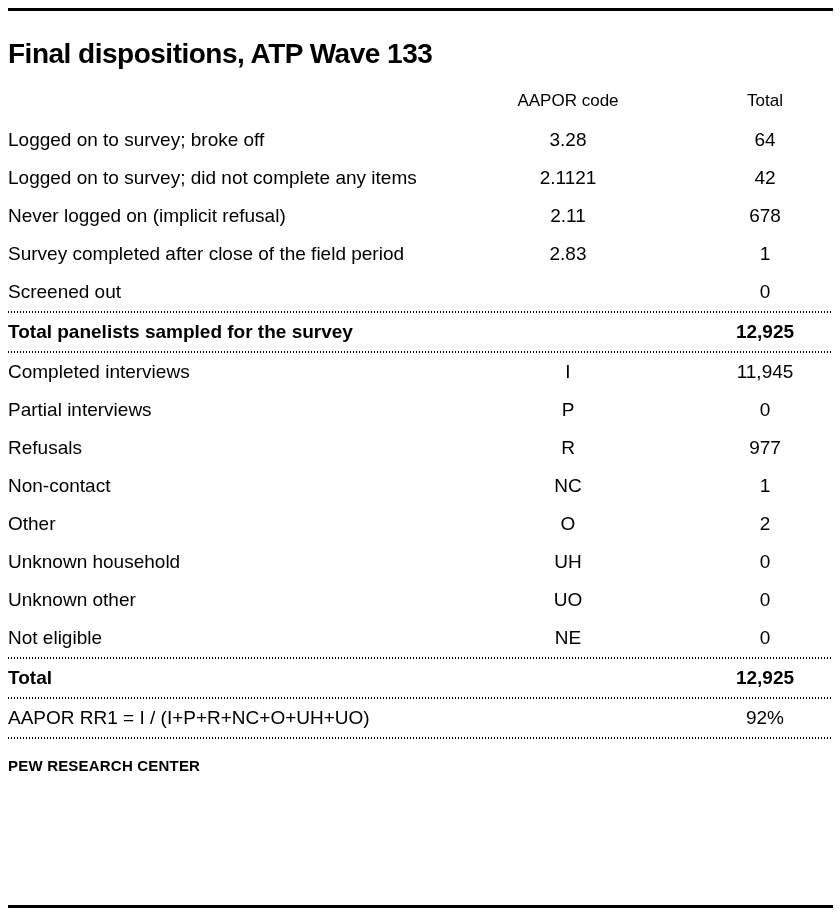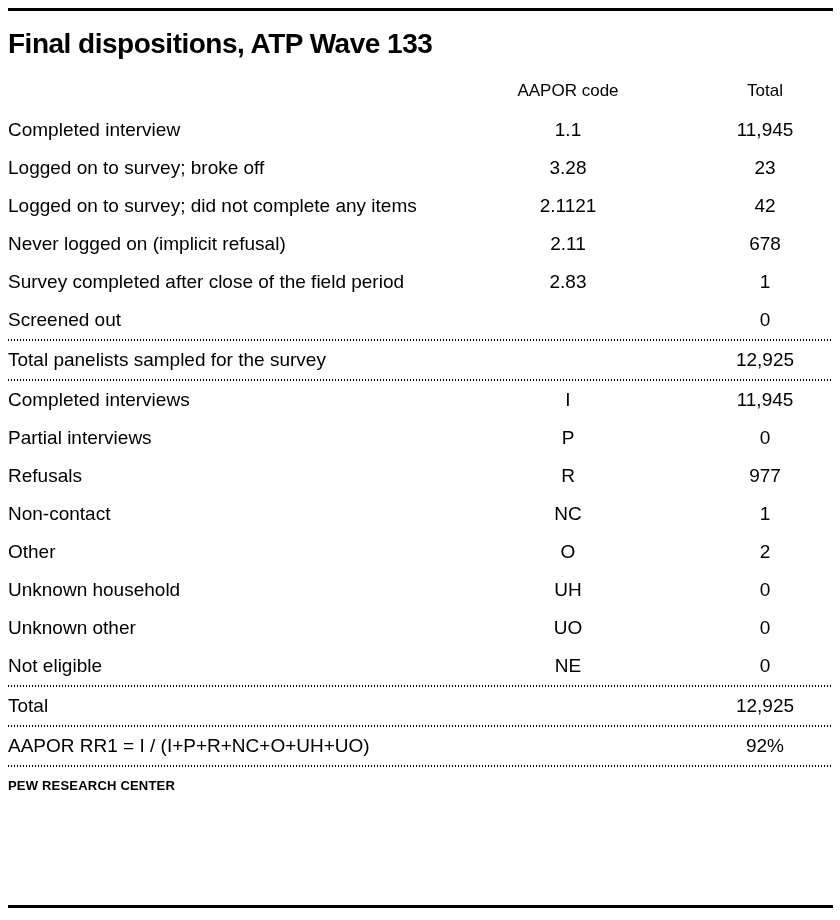--- a/index.html
+++ b/index.html
@@ -33,21 +33,21 @@
     right: 7px;
   }
   .bottom-rule {
     position: absolute;
     bottom: 12px;
     left: 8px;
     right: 7px;
   }
   h1.page-title {
     margin: 0;
-    padding-top: 27px;
+    padding-top: 37px;
     font-size: 28px;
     line-height: 34px;
     font-weight: bold;
     letter-spacing: -0.5px;
   }
   table.dispositions {
     width: 100%;
     border-collapse: collapse;
     margin-top: 14px;
   }
@@ -62,33 +62,33 @@
     line-height: 22px;
     padding: 8px 0;
     vertical-align: middle;
   }
   col.c-label { width: 430px; }
   col.c-code  { width: 260px; }
   col.c-total { width: auto; }
   .cell-label { text-align: left; padding-right: 10px; }
   .cell-code, th.cell-code { text-align: center; }
   .cell-total, th.cell-total { text-align: center; }
-  tr.bold td { font-weight: normal; margin-top: 16px; }
+  tr.bold td { font-weight: bold; margin-top: 16px; }
   tr.rule-row td {
     padding: 0;
   }
   .dotted {
     height: 2px;
     background-image: repeating-linear-gradient(to right, #000000 0 1px, transparent 1px 3px);
     background-repeat: repeat-x;
     background-size: 3px 2px;
   }
   .footer-source {
-    margin-top: 11px;
-    font-size: 13px;
+    margin-top: 18px;
+    font-size: 15px;
     font-weight: bold;
     letter-spacing: 0.2px;
   }
 </style>
 </head>
 <body>
 
 <div class="page">
 
   <div class="rule-heavy top-rule"></div>
@@ -103,28 +103,23 @@
     </colgroup>
     <thead>
       <tr>
         <th class="cell-label"></th>
         <th class="cell-code">AAPOR code</th>
         <th class="cell-total">Total</th>
       </tr>
     </thead>
     <tbody>
         <tr>
-          <td class="cell-label">Completed interview</td>
-          <td class="cell-code">1.1</td>
-          <td class="cell-total">11,945</td>
-        </tr>
-        <tr>
           <td class="cell-label">Logged on to survey; broke off</td>
           <td class="cell-code">3.28</td>
-          <td class="cell-total">23</td>
+          <td class="cell-total">64</td>
         </tr>
         <tr>
           <td class="cell-label">Logged on to survey; did not complete any items</td>
           <td class="cell-code">2.1121</td>
           <td class="cell-total">42</td>
         </tr>
         <tr>
           <td class="cell-label">Never logged on (implicit refusal)</td>
           <td class="cell-code">2.11</td>
           <td class="cell-total">678</td>

